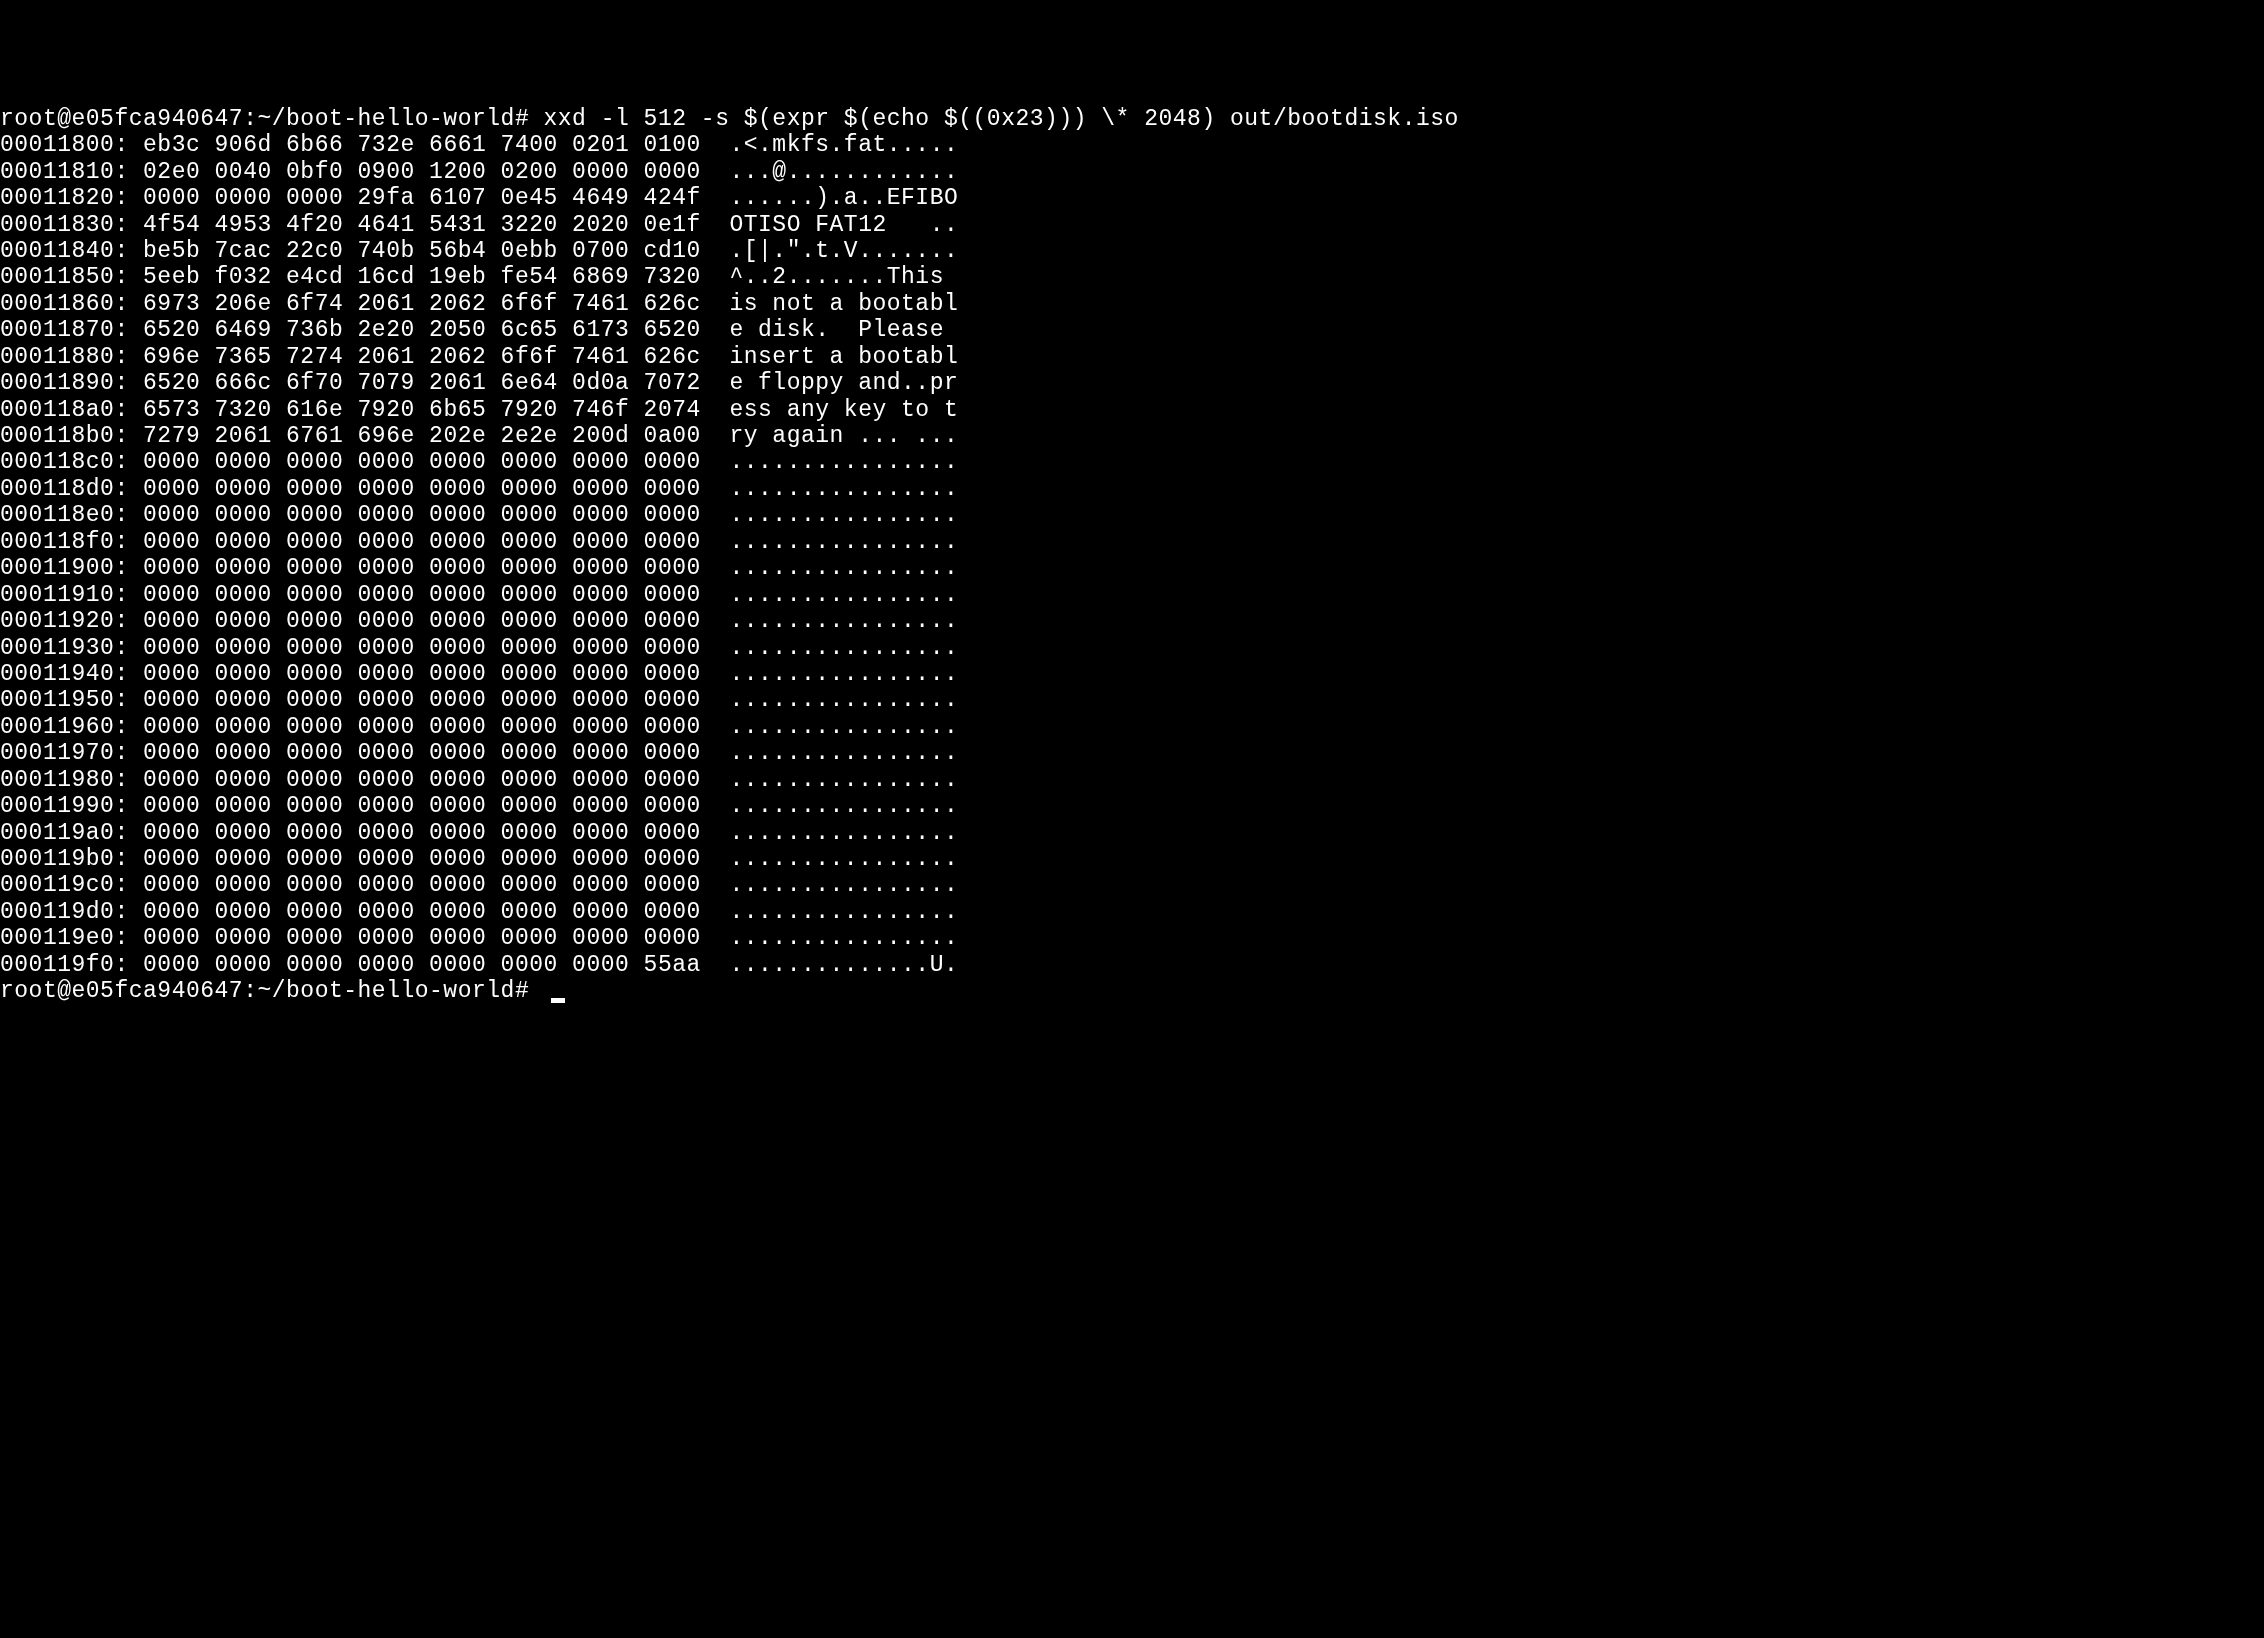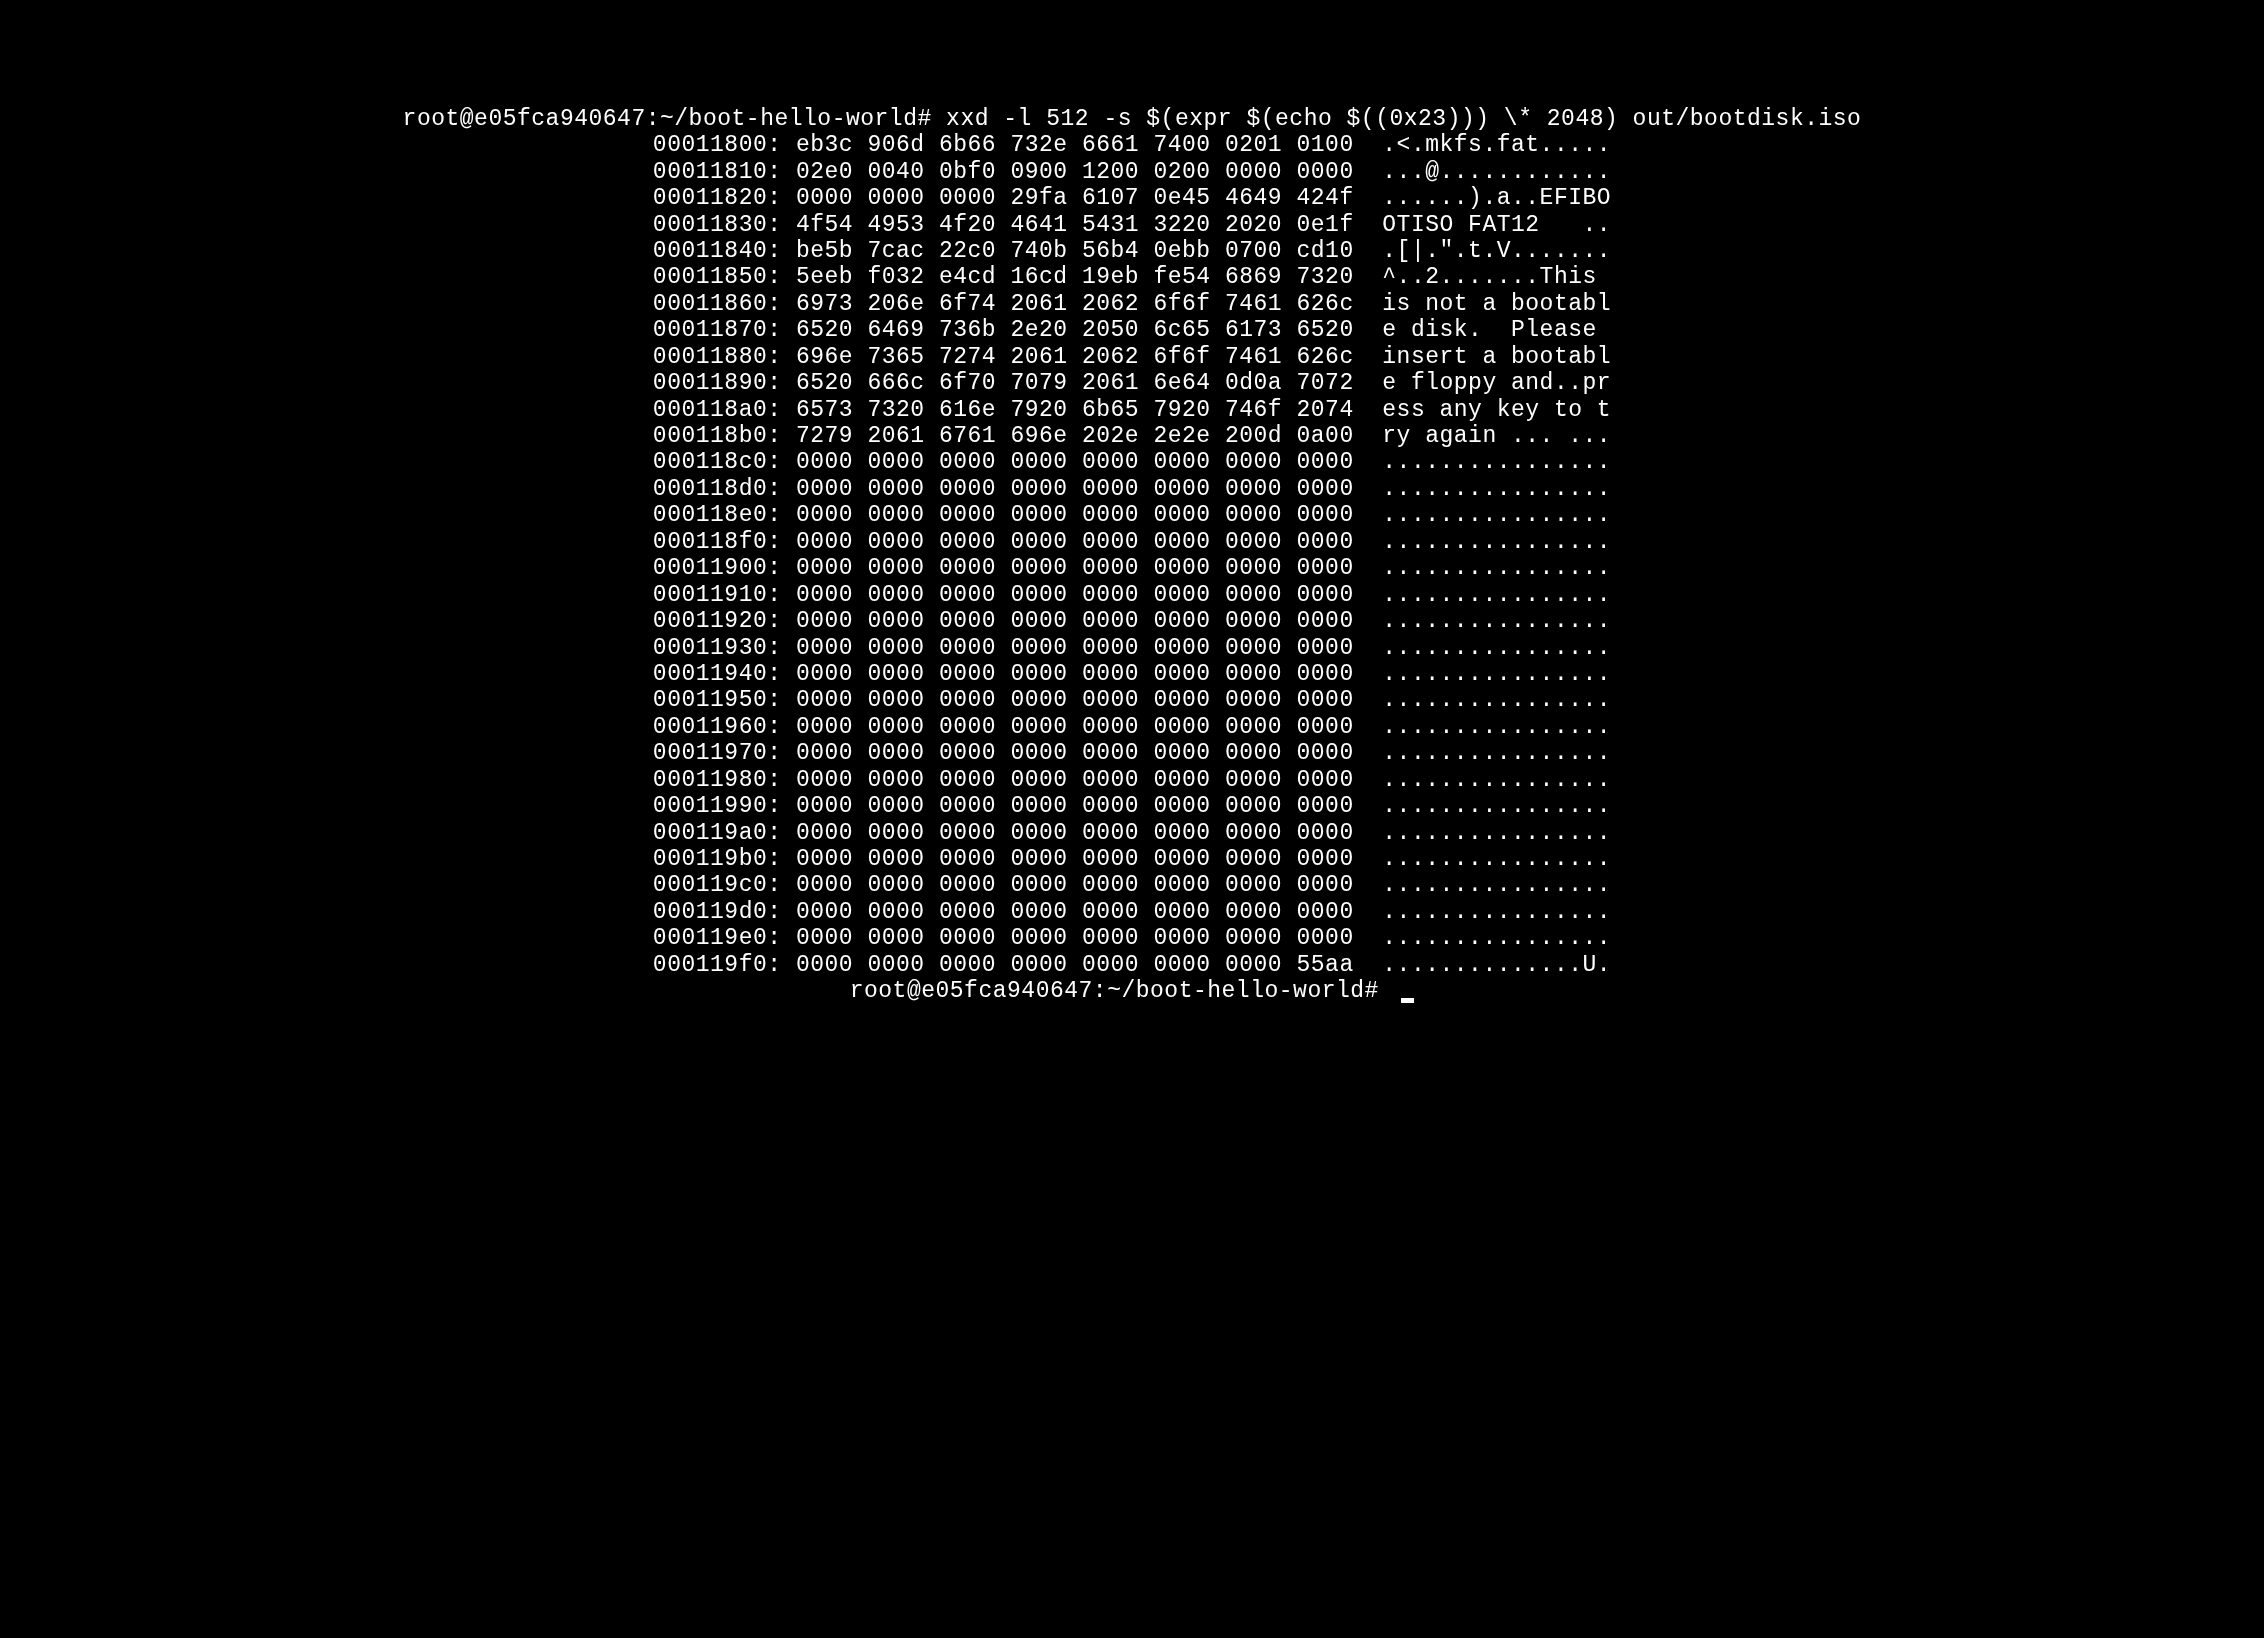--- a/index.html
+++ b/index.html
@@ -15,21 +15,20 @@
       line-height: 1.15;
       padding: 0;
       white-space: pre;
       letter-spacing: 0.5px;
     }
     .terminal {
       padding: 0;
     }
     .line {
       display: block;
-      text-align: center;
     }
     .cursor {
       display: inline-block;
       width: 13.4px;
       height: 4.8px;
       background-color: #ffffff;
       vertical-align: bottom;
       margin-bottom: 1.9px;
       margin-left: 7.7px;
     }

